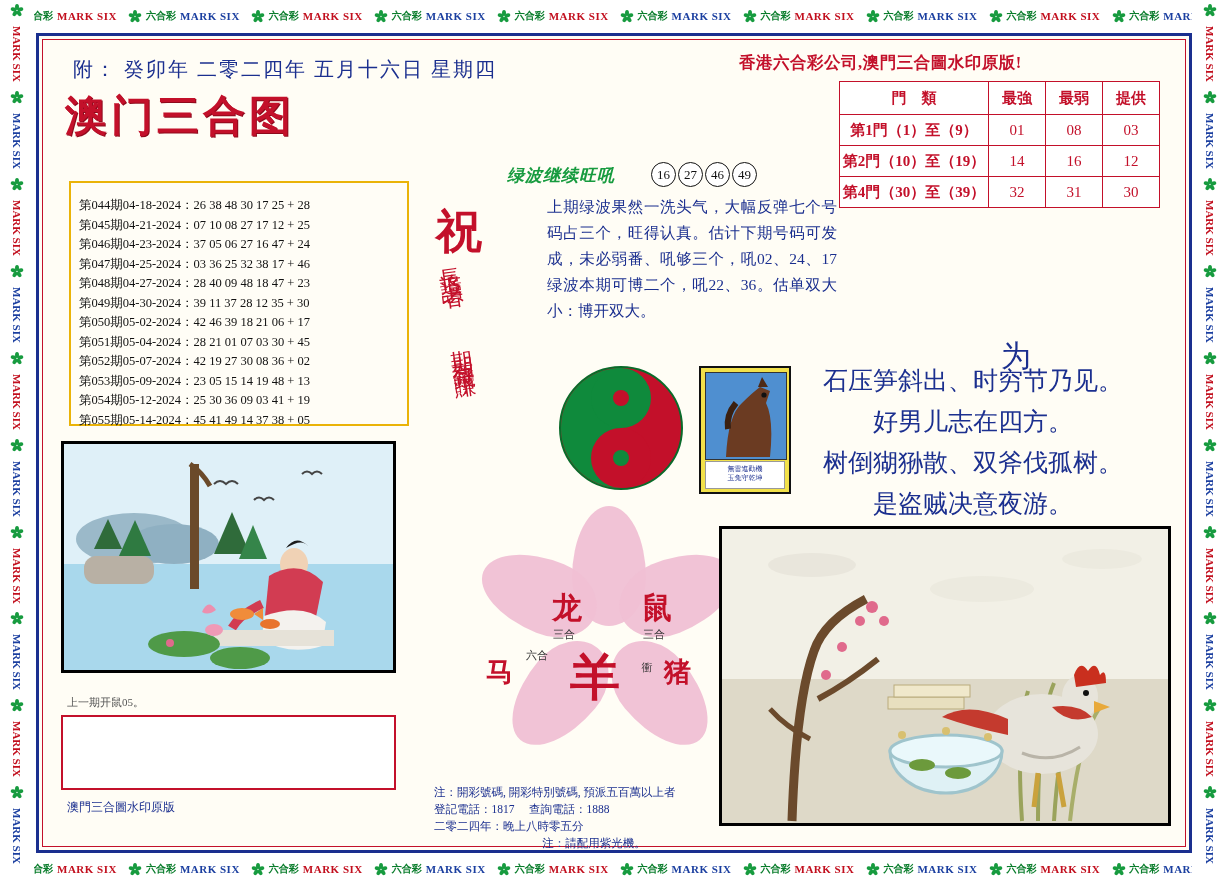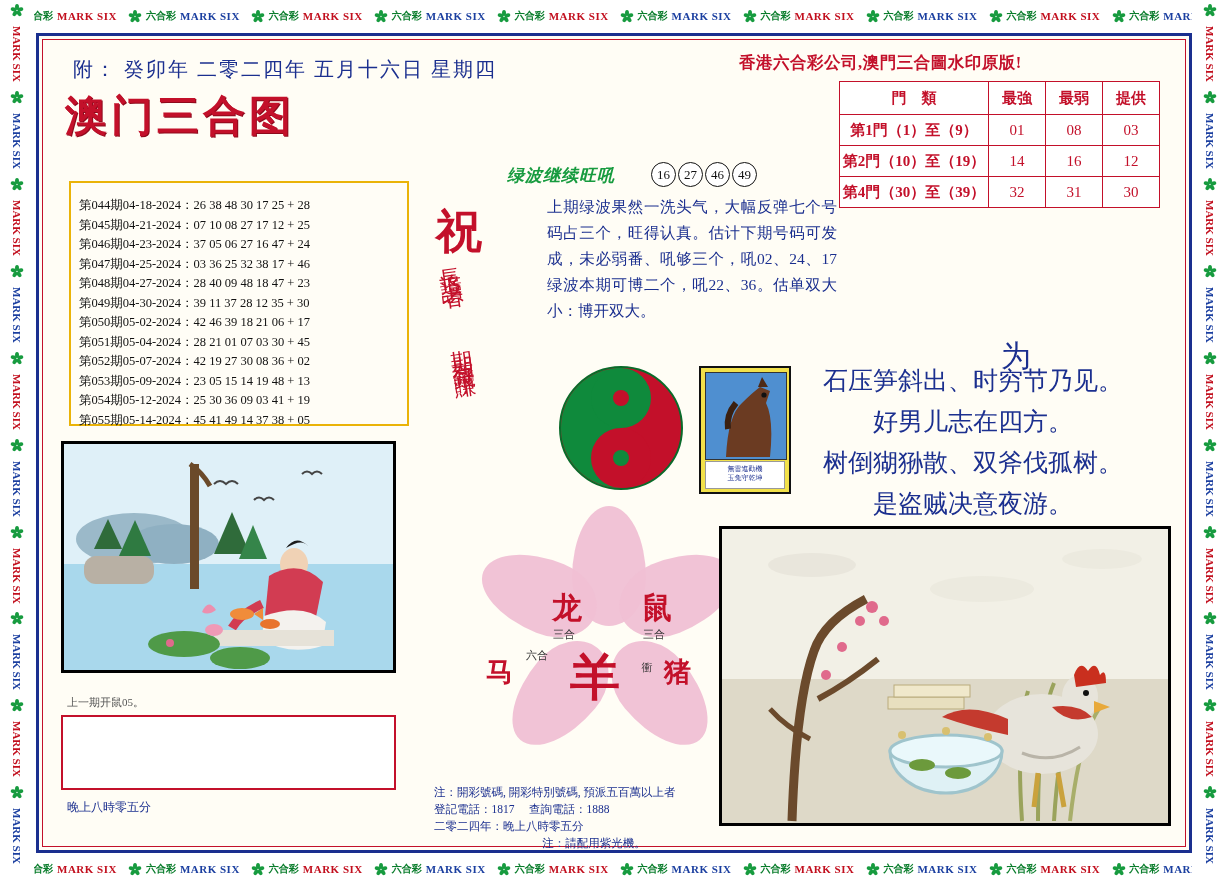--- a/index.html
+++ b/index.html
@@ -573,21 +573,21 @@
 
         <path d="M150 40 q6 -6 12 0 q6 -6 12 0" stroke="#444" stroke-width="2" fill="none"></path>
         <path d="M190 56 q5 -5 10 0 q5 -5 10 0" stroke="#444" stroke-width="2" fill="none"></path>
         <path d="M238 30 q5 -5 10 0 q5 -5 10 0" stroke="#444" stroke-width="2" fill="none"></path>
       </svg>
     </div>
 
     <div class="pic-bottom">
       <div class="note-top">上一期开鼠05。</div>
       <div class="note-box"></div>
-      <div class="note-foot">晚上八時零五分</div>
+      <div class="note-foot">澳門三合圖水印原版</div>
     </div>
 
     <div class="bless">
       <div class="big">祝</div>
     </div>
     <div class="bless-col">長追讀者， 期期有錢賺！</div>
 
     <div class="gw-title">绿波继续旺吼</div>
     <div class="gw-nums">
       <div class="numball">16</div>

